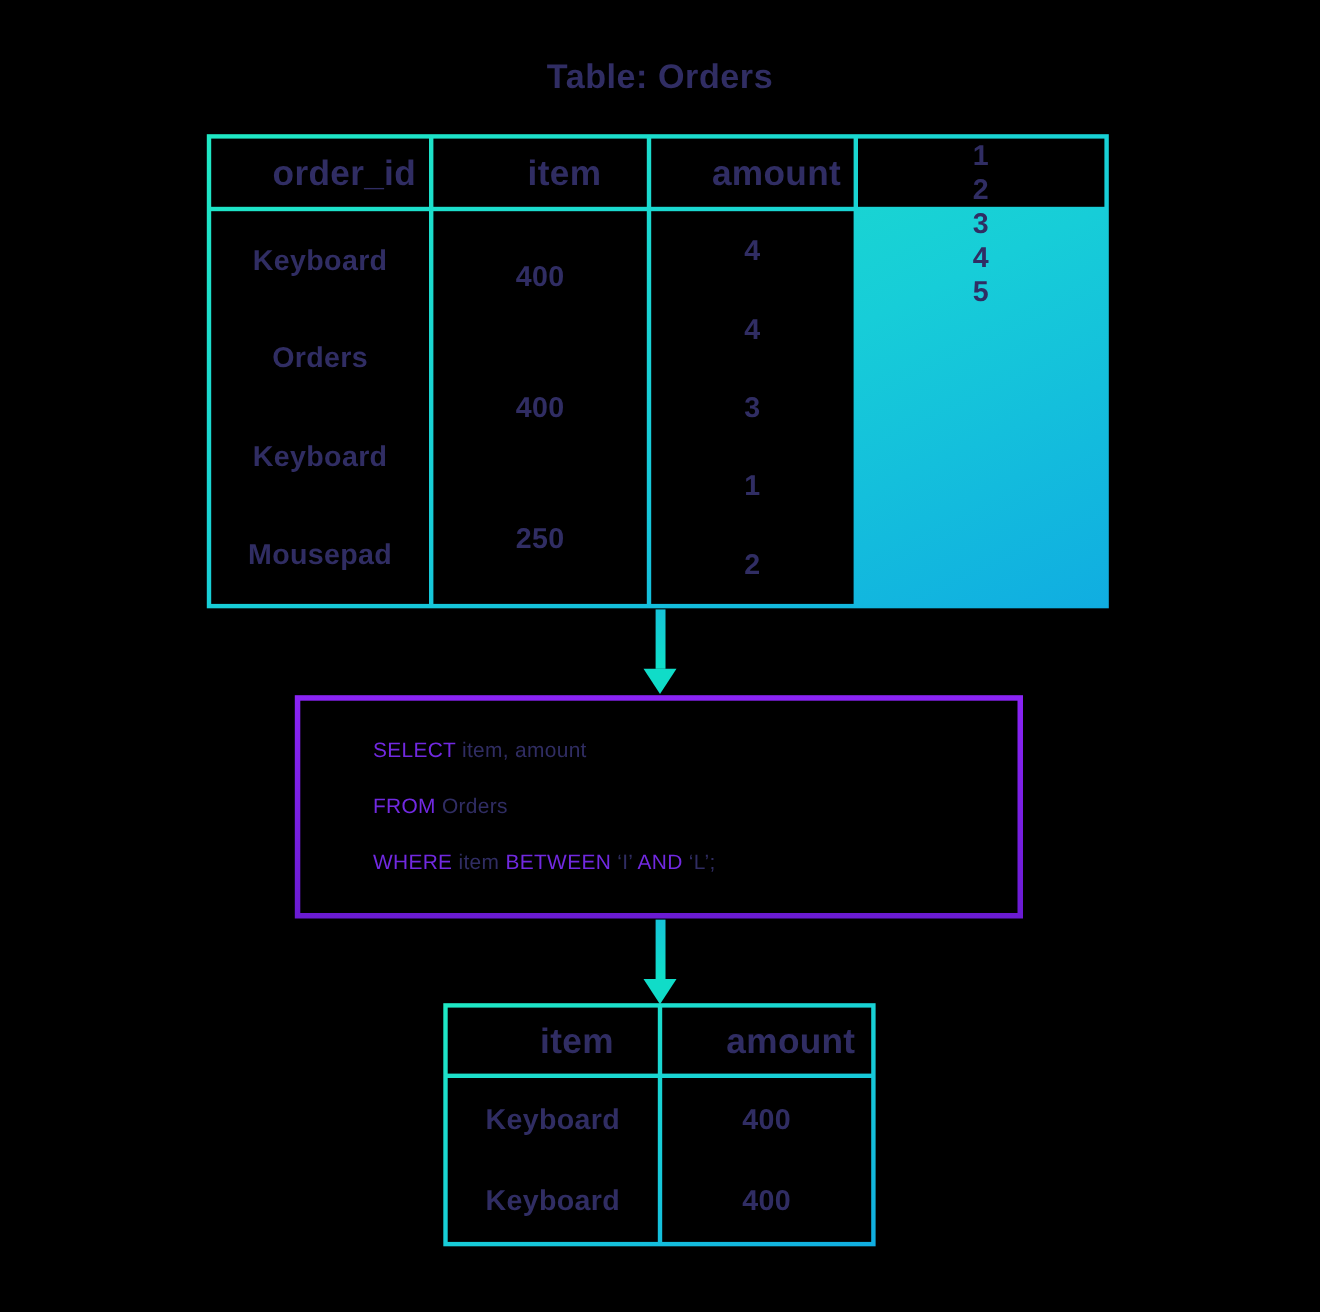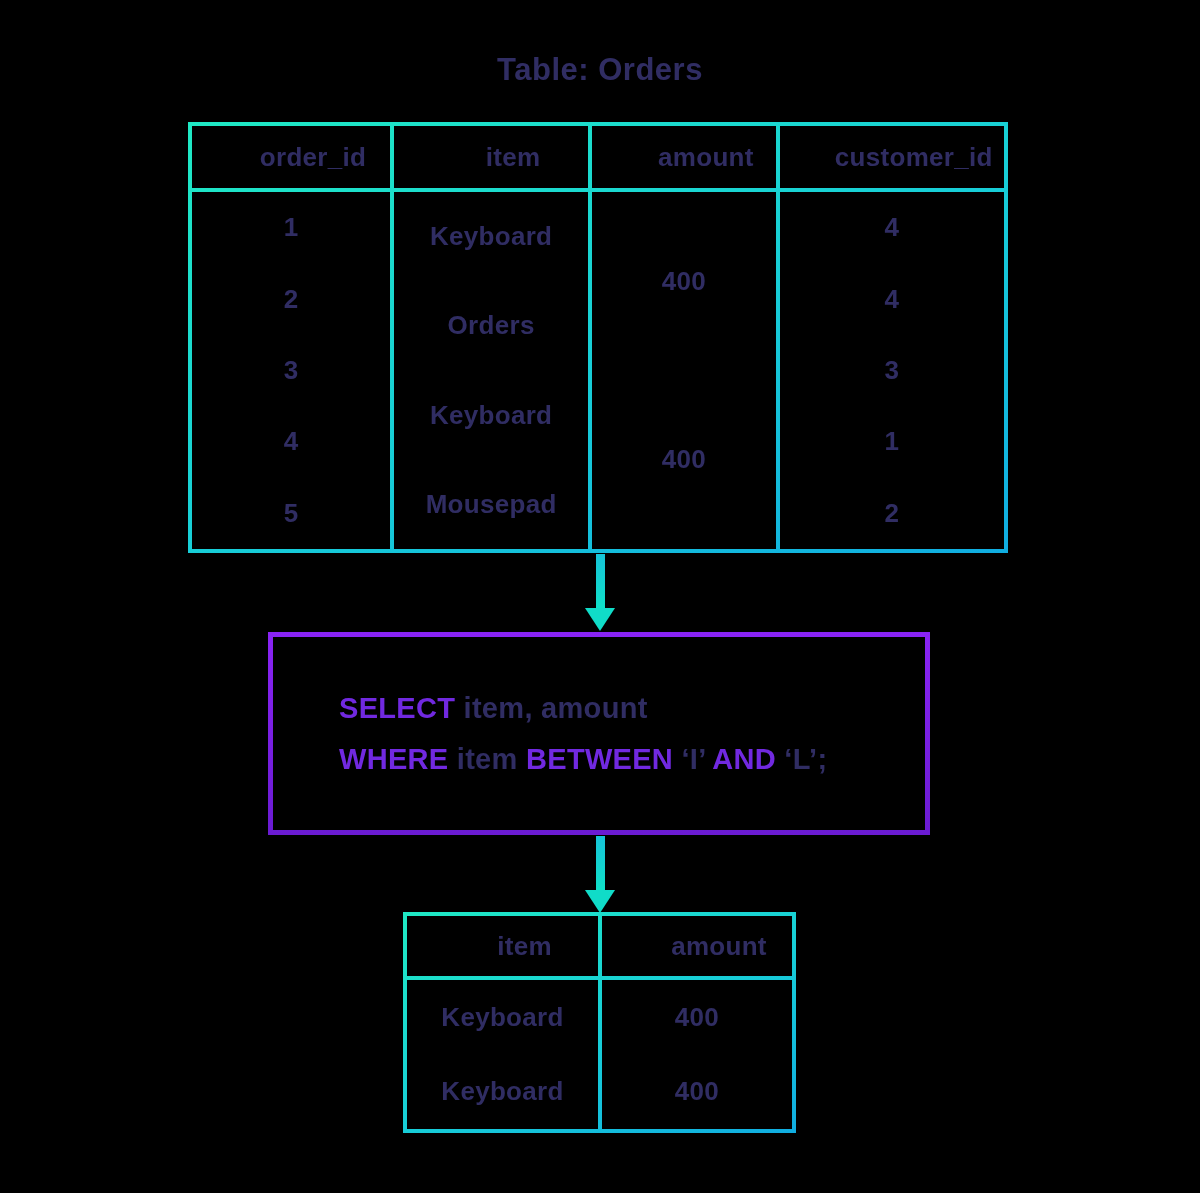--- a/index.html
+++ b/index.html
@@ -28,21 +28,21 @@
     padding: 4px;
     box-sizing: border-box;
     background: linear-gradient(155deg, #1FE9C4 0%, #17CDD8 55%, #10ADE1 100%);
   }
   .gtable .hcell {
     background: #000;
     display: flex;
     align-items: center;
     justify-content: center;
     color: #302D63;
-    font-size: 26px;
+    font-size: 32px;
     font-weight: 700;
     letter-spacing: 0.3px;
     padding-left: 44px;
   }
   .gtable .bodycol {
     background: #000;
     display: flex;
     flex-direction: column;
   }
   .gtable .val {
@@ -100,76 +100,79 @@
     width: 100%; height: 100%;
     box-sizing: border-box;
     background: #000;
     display: flex;
     flex-direction: column;
     justify-content: center;
     padding-left: 66px;
   }
   .sql-line {
     line-height: 51px;
-    font-size: 29px;
-    font-weight: 700;
+    font-size: 19px;
+    font-weight: 400;
     letter-spacing: 0.3px;
   }
   .sql-line span { white-space: pre; }
   .sql-line .kw { color: #7129E0; }
   .sql-line .plain { color: #302D63; }
 </style>
 </head>
 <body>
 
 <div class="canvas">
 
   <div class="diagram-title">Table: Orders</div>
 
   <div class="gtable" id="orders-table">
     <div class="hcell">order_id</div>
     <div class="hcell">item</div>
     <div class="hcell">amount</div>
-    <div class="hcell">customer_id</div>
 
     <div class="bodycol">
       <div class="val">1</div>
       <div class="val">2</div>
       <div class="val">3</div>
       <div class="val">4</div>
       <div class="val">5</div>
     </div>
     <div class="bodycol">
       <div class="val">Keyboard</div>
       <div class="val">Orders</div>
       <div class="val">Keyboard</div>
       <div class="val">Mousepad</div>
     </div>
     <div class="bodycol">
       <div class="val">400</div>
       <div class="val">400</div>
+      <div class="val">250</div>
     </div>
     <div class="bodycol">
       <div class="val">4</div>
       <div class="val">4</div>
       <div class="val">3</div>
       <div class="val">1</div>
       <div class="val">2</div>
     </div>
   </div>
 
   <div class="arrow" id="arrow-1">
     <div class="shaft"></div>
     <div class="head"></div>
   </div>
 
   <div class="querybox">
     <div class="querybox-inner">
       <div class="sql-line">
         <span class="kw">SELECT</span><span class="plain"> item, amount</span>
+      </div>
+      <div class="sql-line">
+        <span class="kw">FROM</span><span class="plain"> Orders</span>
       </div>
       <div class="sql-line">
         <span class="kw">WHERE</span><span class="plain"> item </span><span class="kw">BETWEEN</span><span class="plain"> ‘I’ </span><span class="kw">AND</span><span class="plain"> ‘L’;</span>
       </div>
     </div>
   </div>
 
   <div class="arrow" id="arrow-2">
     <div class="shaft"></div>
     <div class="head"></div>

